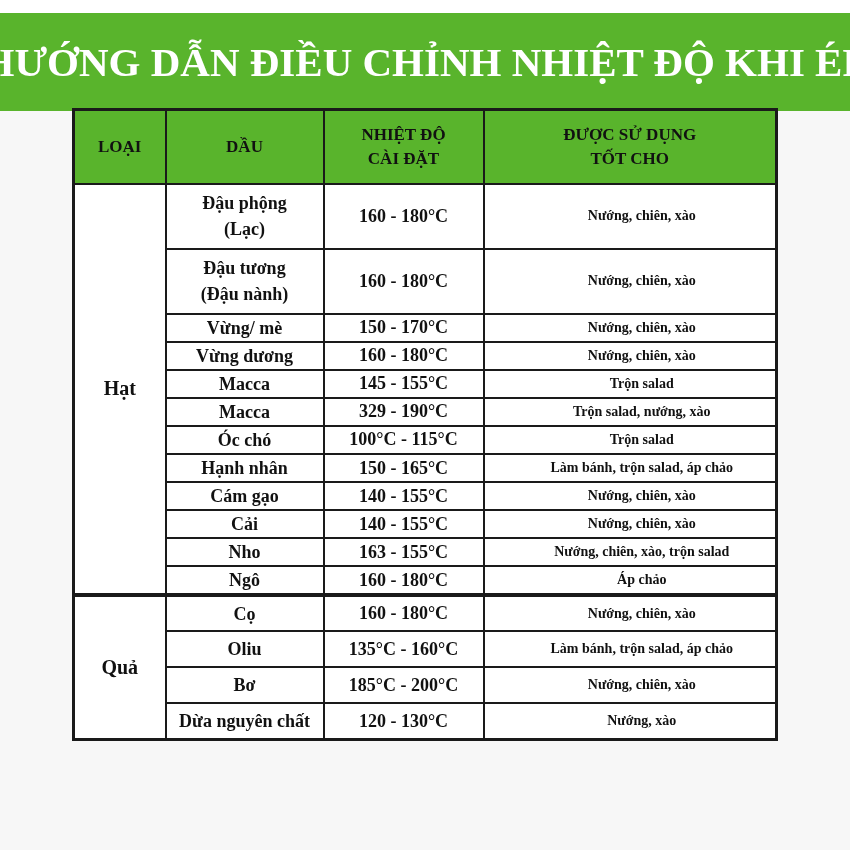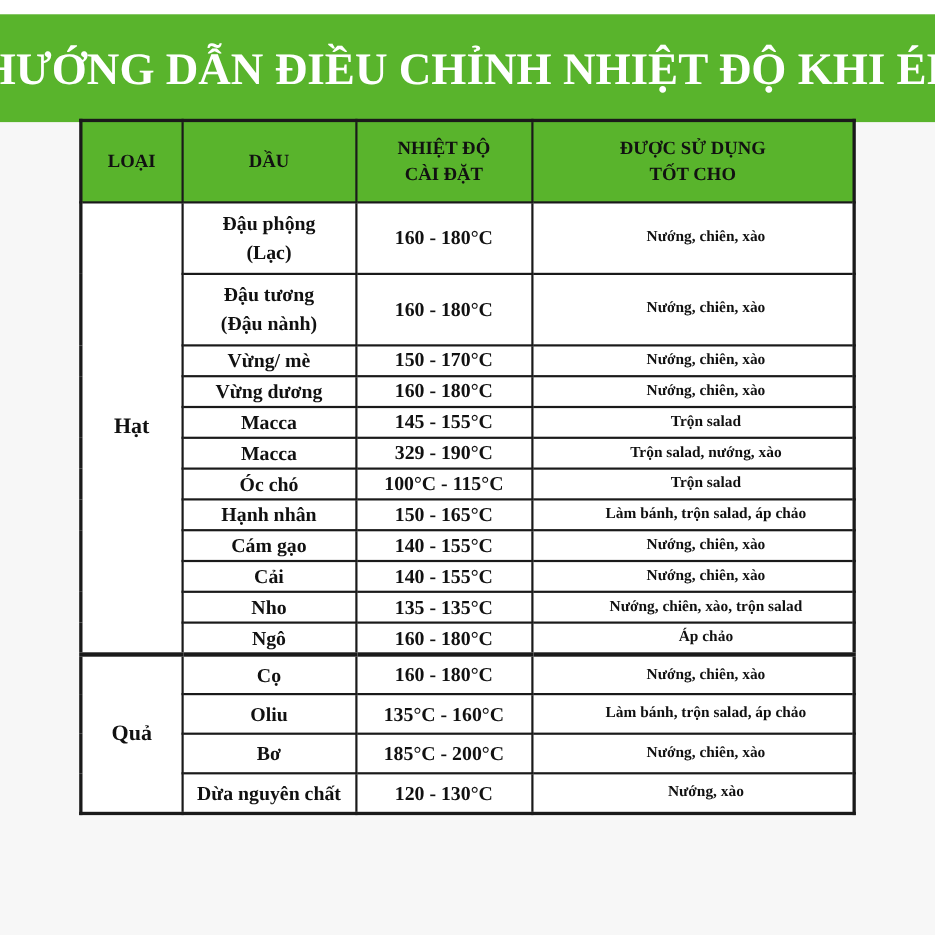--- a/index.html
+++ b/index.html
@@ -149,21 +149,21 @@
       <td class="temp-cell">140 - 155°C</td>
       <td class="use-cell">Nướng, chiên, xào</td>
     </tr>
     <tr class="row">
       <td class="oil-cell">Cải</td>
       <td class="temp-cell">140 - 155°C</td>
       <td class="use-cell">Nướng, chiên, xào</td>
     </tr>
     <tr class="row">
       <td class="oil-cell">Nho</td>
-      <td class="temp-cell">135 - 135°C</td>
+      <td class="temp-cell">163 - 155°C</td>
       <td class="use-cell">Nướng, chiên, xào, trộn salad</td>
     </tr>
     <tr class="row">
       <td class="oil-cell">Ngô</td>
       <td class="temp-cell">160 - 180°C</td>
       <td class="use-cell">Áp chảo</td>
     </tr>
   </tbody>
 
   <tbody class="group-fruit">

